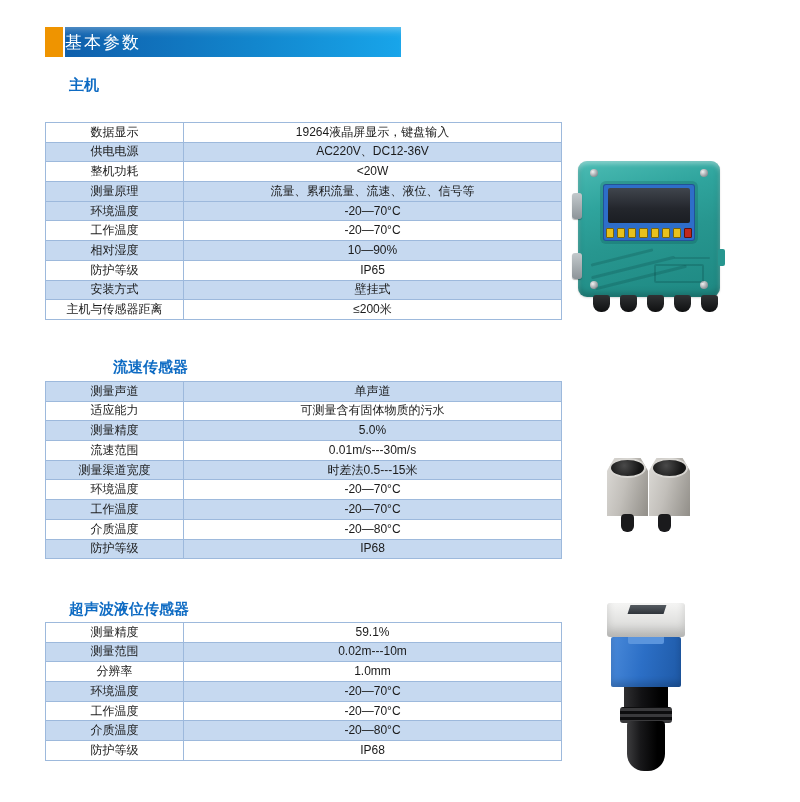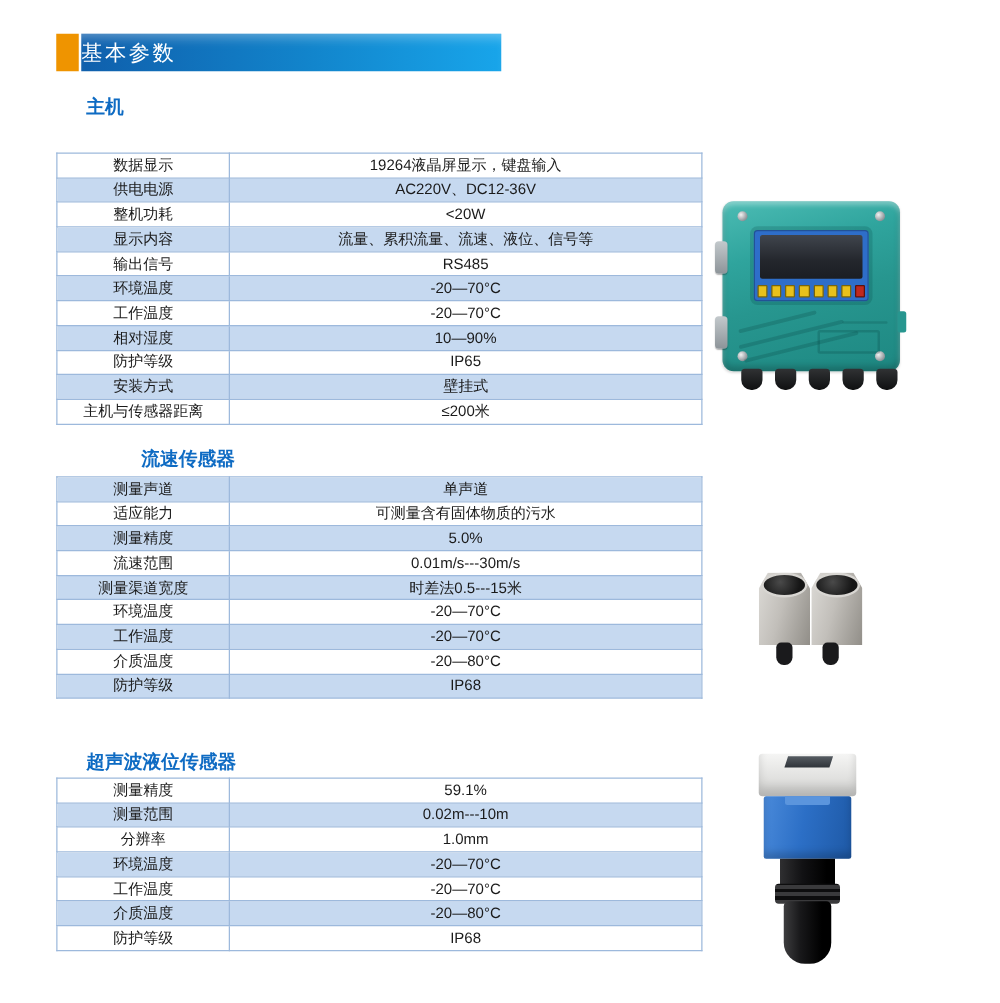--- a/index.html
+++ b/index.html
@@ -109,26 +109,22 @@
         </tr>
       <tr class="alt">
           <td>供电电源</td>
           <td>AC220V、DC12-36V</td>
         </tr>
       <tr>
           <td>整机功耗</td>
           <td>&lt;20W</td>
         </tr>
       <tr class="alt">
-          <td>显示内容</td>
+          <td>测量原理</td>
           <td>流量、累积流量、流速、液位、信号等</td>
-        </tr>
-      <tr>
-          <td>输出信号</td>
-          <td>RS485</td>
         </tr>
       <tr class="alt">
           <td>环境温度</td>
           <td>-20—70°C</td>
         </tr>
       <tr>
           <td>工作温度</td>
           <td>-20—70°C</td>
         </tr>
       <tr class="alt">

